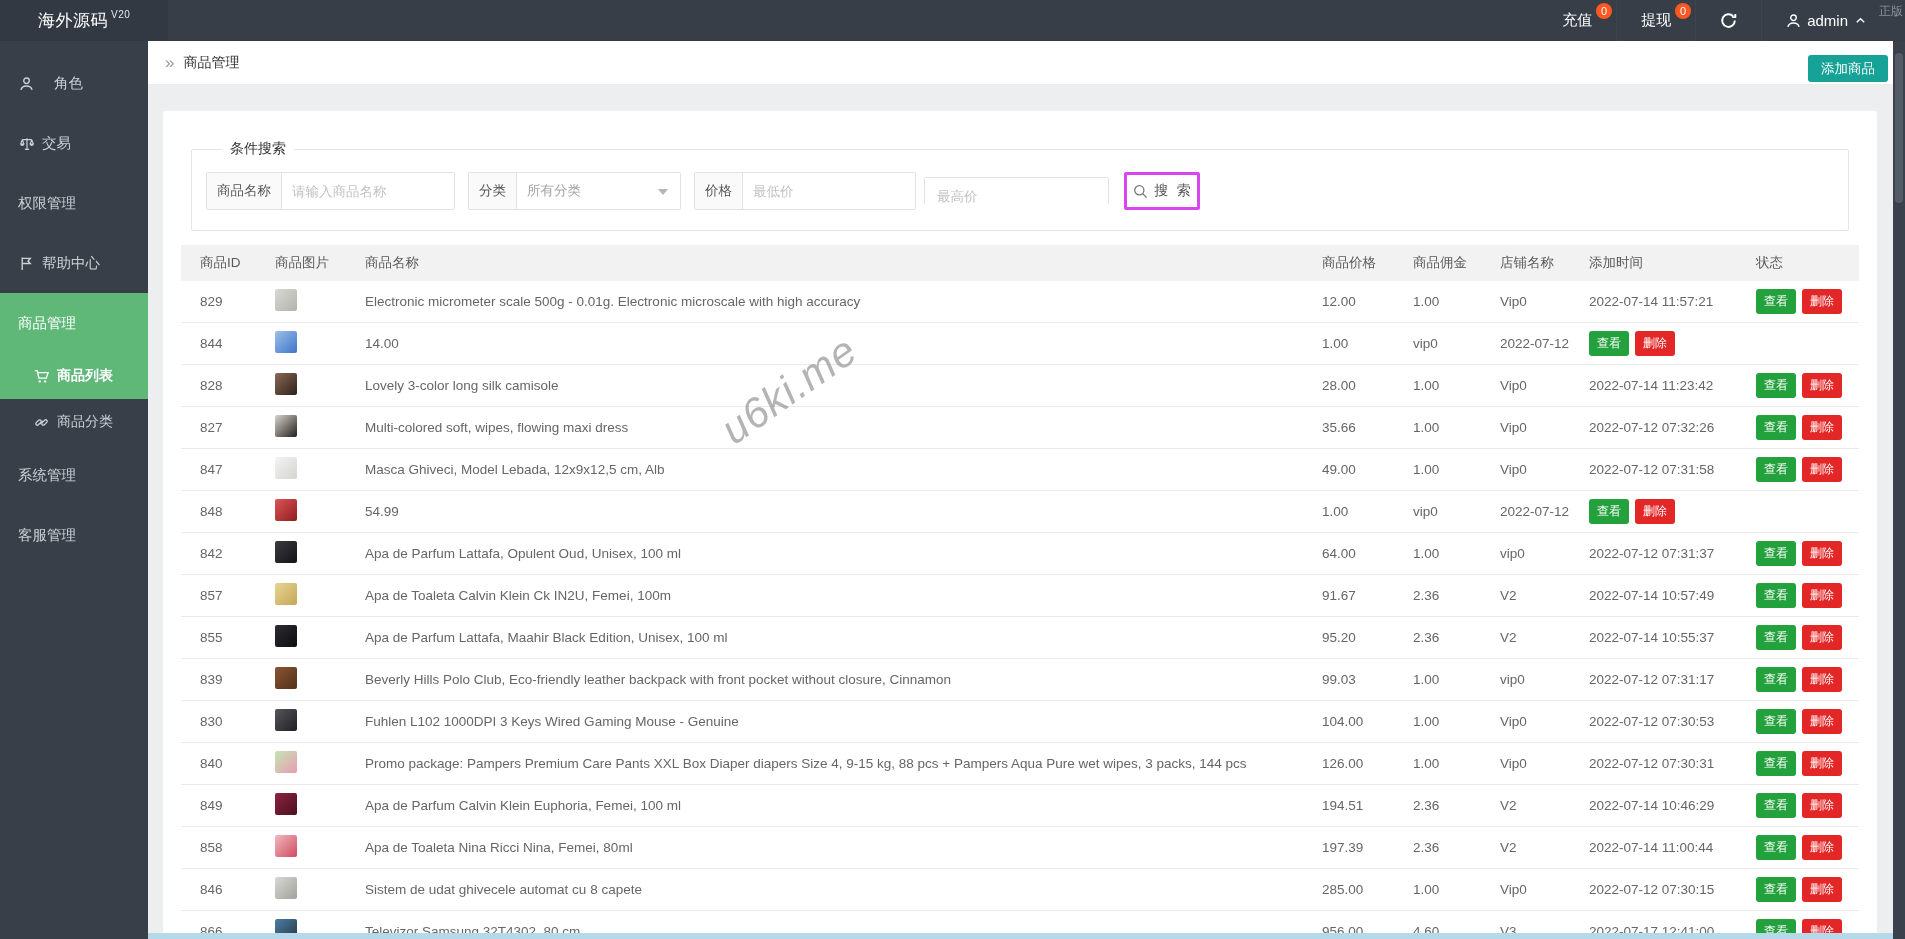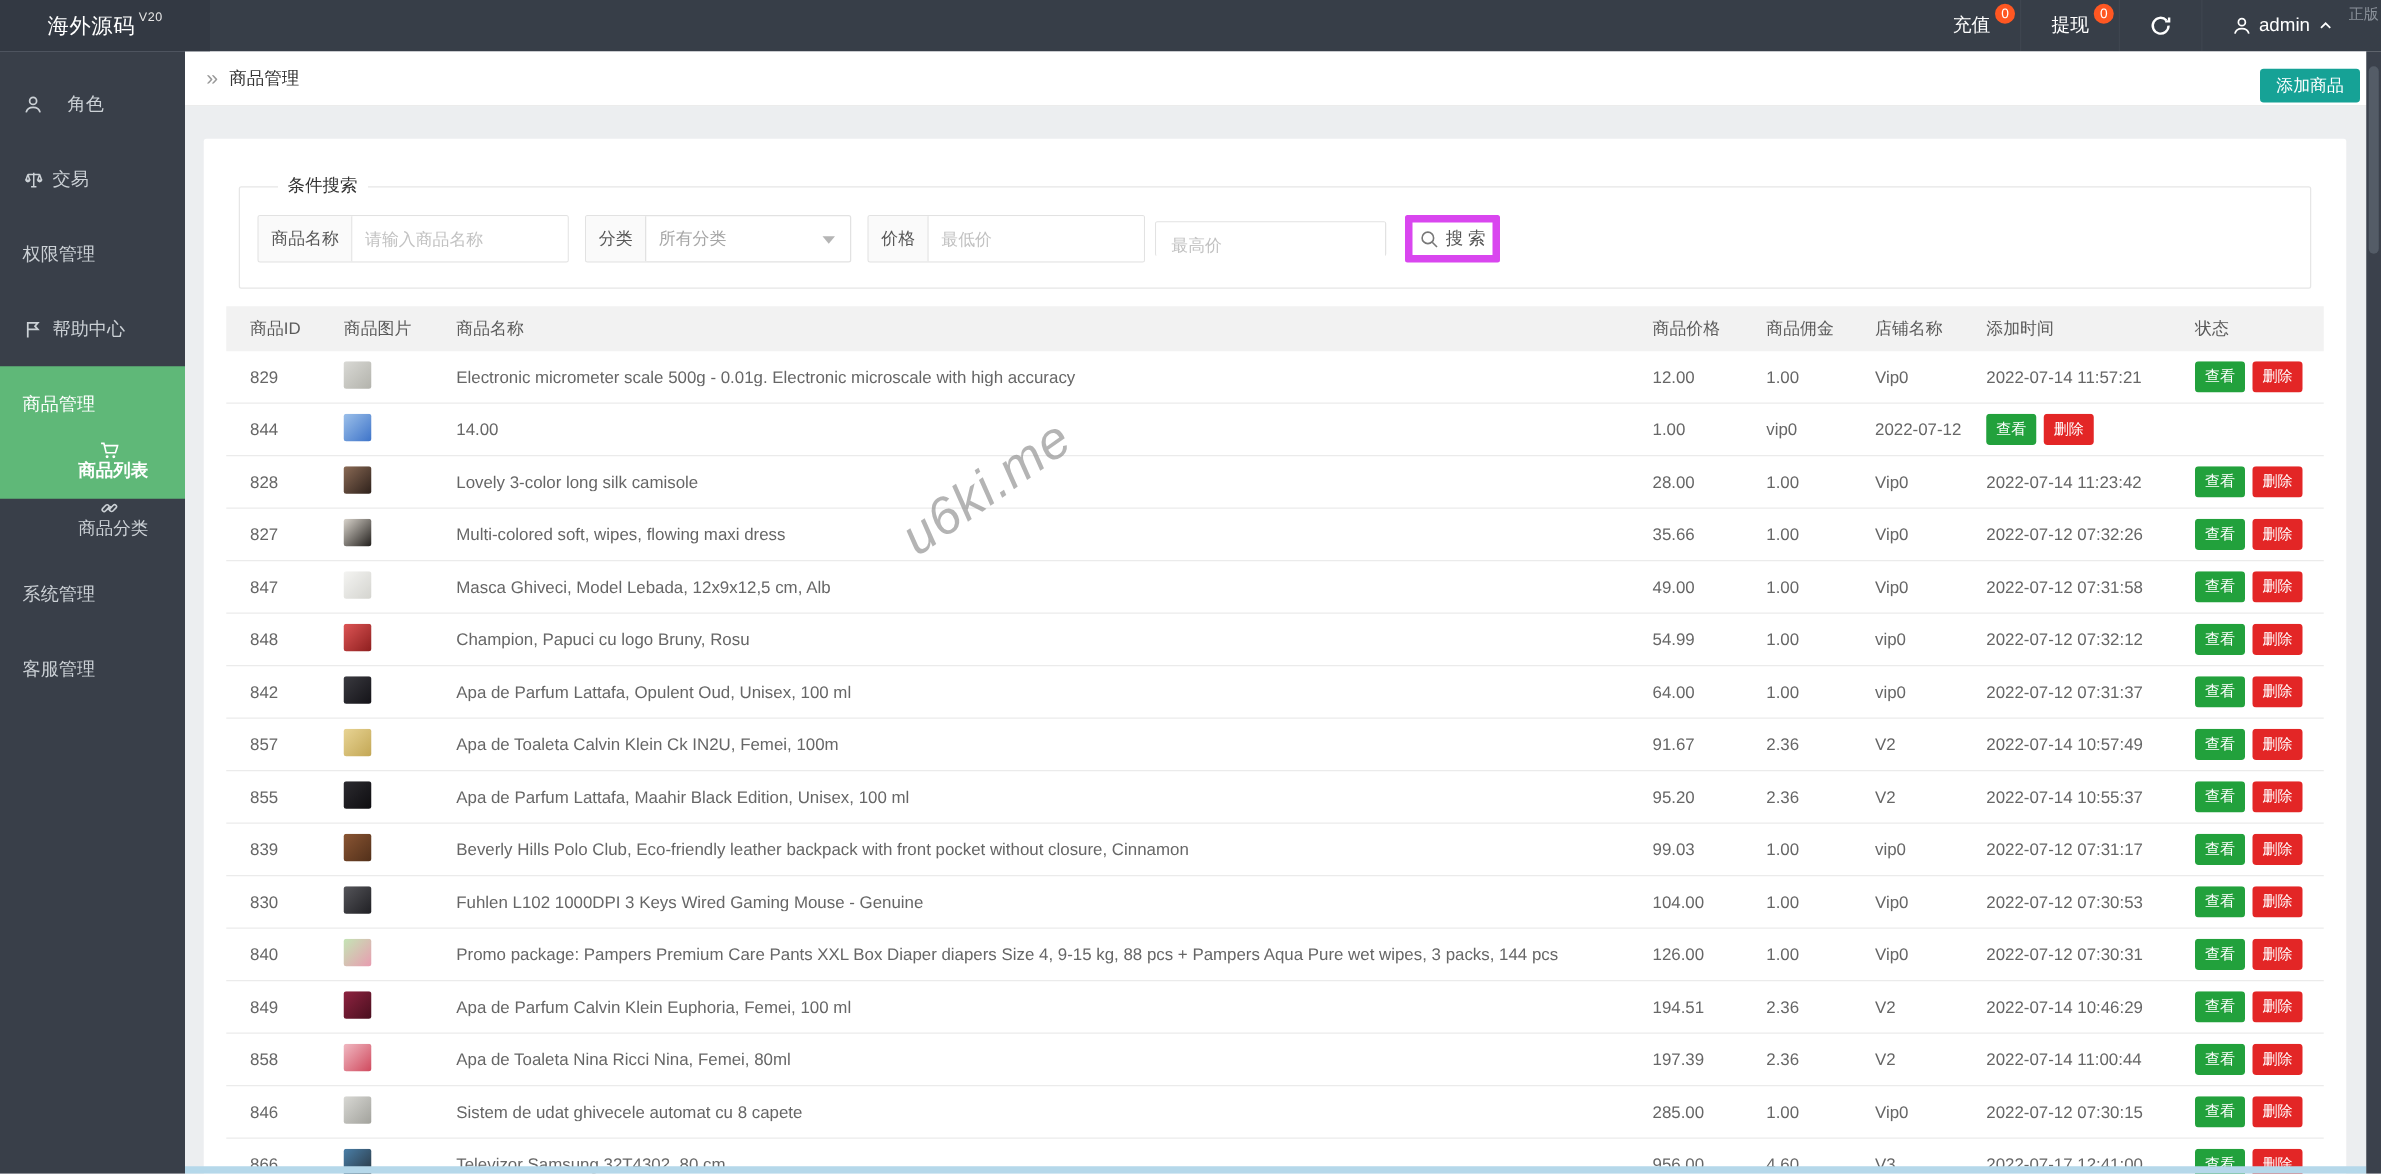--- a/index.html
+++ b/index.html
@@ -23,21 +23,21 @@
   .genuine { position:absolute; top:3px; right:2px; color:#8b929b; font-size:12px; }
   .ticon { display:inline-flex; }
   
   .sidebar { position:absolute; top:41px; left:0; width:148px; height:898px; background:#393f49; z-index:5; }
   .side-item { height:60px; display:flex; align-items:center; padding-left:18px; color:#ccd1d6; font-size:14.5px; cursor:pointer; }
   .side-item .si { display:inline-flex; width:17px; margin-right:7px; justify-content:center; align-items:center; }
   .side-item.home { margin-top:8px; height:50px; background:#5b7f6b; color:#fff; }
   .side-item.first-gap { margin-top:12px;gap:12px; }
   .group-green { background:#5fb878; }
   .group-green .side-item { color:#fff; }
-  .side-item.sub { height:46px; padding-left:33px; font-size:14px;flex-direction:column; }
+  .side-item.sub { height:46px; padding-left:33px; font-size:14px; }
   .side-item.sub.active { font-weight:bold; }
   
   .main { position:absolute; left:148px; top:41px; width:1757px; height:898px; }
   .breadcrumb-bar { position:relative; height:44px; background:#fff; border-bottom:1px solid #ececec;
     display:flex; align-items:center; padding-left:17px; }
   .crumb-arrow { color:#999; font-size:17px; margin-right:9px; }
   .crumb-title { font-size:14px; color:#333; }
   .add-btn { position:absolute; right:17px; top:14px; height:27px; background:#16a296; color:#fff;
     border:none; border-radius:3px; padding:0 13px; font-size:13.5px; cursor:pointer; }
   .content { position:absolute; left:0; top:44px; right:0; bottom:0; background:#eceef0; }
@@ -53,22 +53,22 @@
   .inp-group input { border:none; outline:none; font-size:13.5px; color:#333; padding:0 10px; font-family:inherit; }
   .inp-group input::placeholder { color:#c2c2c2; }
   .inp-name { width:172px; }
   .sel-box { position:relative; width:163px; display:flex; align-items:center; padding:0 10px; font-size:13.5px; color:#a6a6a6; cursor:pointer; }
   .sel-arrow { position:absolute; right:12px; top:16px; width:0; height:0;
     border-left:5px solid transparent; border-right:5px solid transparent; border-top:6px solid #b5b5b5; }
   .inp-min { width:172px; }
   .inp-max-box { height:28px; border:1px solid #e2e2e2; border-radius:2px; margin-left:-5px; margin-right:15px; }
   .inp-max-box input { border:none; outline:none; height:36px; width:183px; padding:0 12px; font-size:13.5px; font-family:inherit; }
   .inp-max-box input::placeholder { color:#c2c2c2; }
-  .search-btn { height:38px; width:76px; background:#fff; border:6px solid #d946ef; border-radius:2px;
-    display:flex; align-items:center; justify-content:center; gap:6px; font-size:14px; color:#555; cursor:pointer; font-family:Liberation Sans, sans-serif; }
+  .search-btn { height:38px; width:76px; background:#fff; border:3px solid #d946ef; border-radius:2px;
+    display:flex; align-items:center; justify-content:center; gap:6px; font-size:14px; color:#555; cursor:pointer; font-family:Liberation Mono, monospace; }
   
   .tbl { margin-top:14px; width:1678px; font-size:13.5px; }
   .t-head, .t-row { display:grid; grid-template-columns:75px 90px 957px 91px 87px 89px 167px 122px; align-items:center; }
   .t-head { height:36px; background:#f2f2f2; color:#5a5a5a; }
   .t-head > div { padding-left:19px; white-space:nowrap; }
   .t-row { height:42px; border-bottom:1px solid #ebebeb; color:#666; }
   .t-row > div { padding-left:19px; white-space:nowrap; overflow:hidden; }
   .thumb { width:22px; height:22px; border-radius:2px; }
   .cell-actions { display:flex; gap:6px; }
   .btn-view { background:#22a13c; color:#fff; border:none; border-radius:3px; font-size:12px; padding:4px 8px; cursor:pointer; font-family:inherit; }
@@ -309,21 +309,20 @@
     <div class="c-time">2022-07-12 07:31:58</div>
     <div class="cell-actions">
       <button class="btn-view">查看</button>
       <button class="btn-del">删除</button>
     </div>
   </div>
 
   <div class="t-row">
     <div class="c-id">848</div>
     <div><span class="thumb" style="display: inline-block; background: linear-gradient(135deg, rgb(221, 85, 85), rgb(142, 31, 31));"></span></div>
-    <div class="c-name">Champion, Papuci cu logo Bruny, Rosu</div>
     <div class="c-price">54.99</div>
     <div class="c-comm">1.00</div>
     <div class="c-shop">vip0</div>
     <div class="c-time">2022-07-12 07:32:12</div>
     <div class="cell-actions">
       <button class="btn-view">查看</button>
       <button class="btn-del">删除</button>
     </div>
   </div>
 

